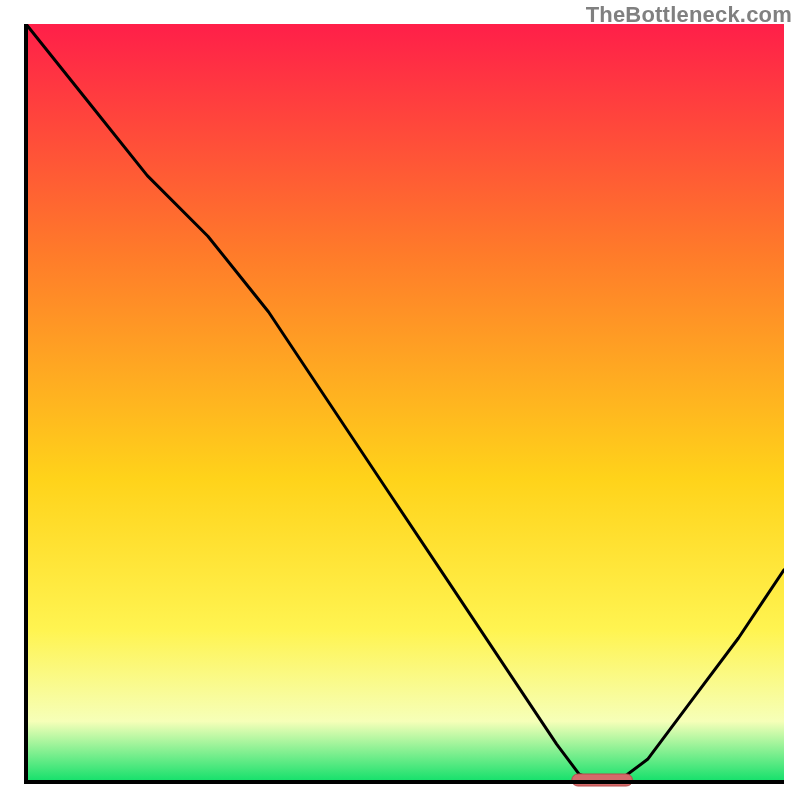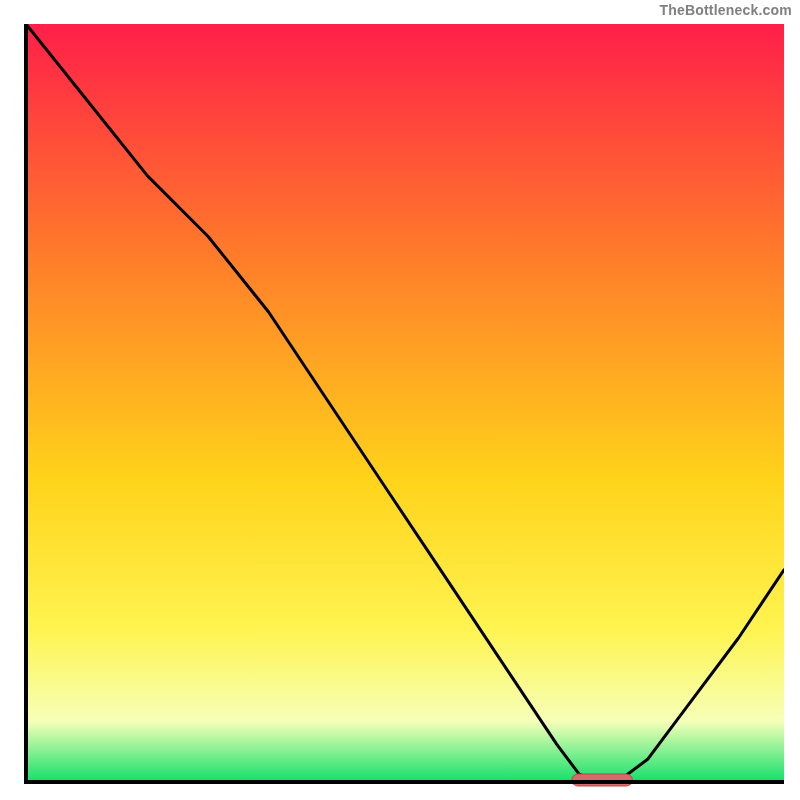--- a/index.html
+++ b/index.html
@@ -12,21 +12,21 @@
   }
   .wrap {
     position: relative;
     width: 800px;
     height: 800px;
   }
   .watermark {
     position: absolute;
     top: 2px;
     right: 8px;
-    font-size: 14px;
+    font-size: 22px;
     font-weight: 600;
     color: #808080;
     letter-spacing: 0.2px;
   }
   .plot {
     position: absolute;
     left: 18px;
     top: 24px;
     width: 766px;
     height: 766px;

